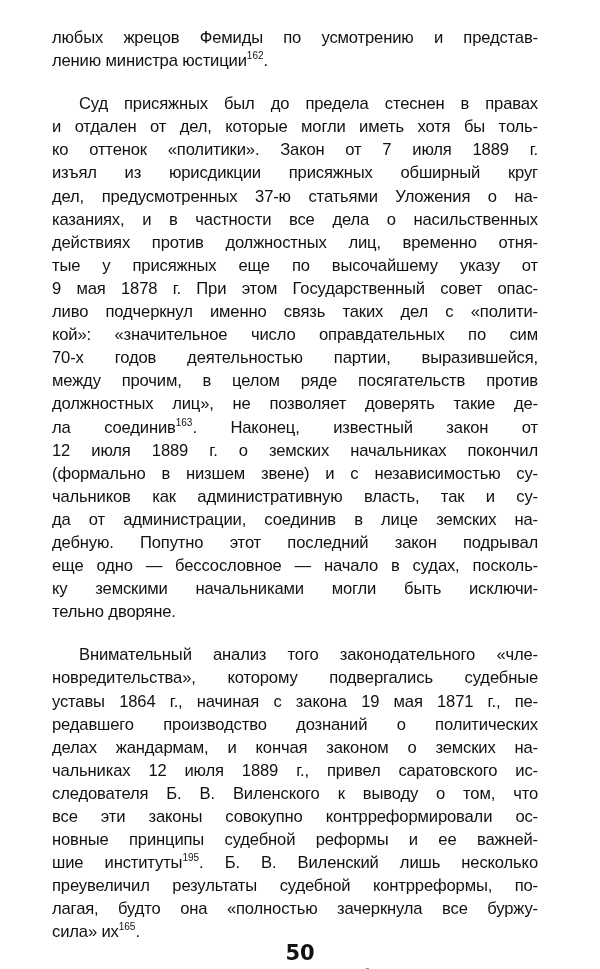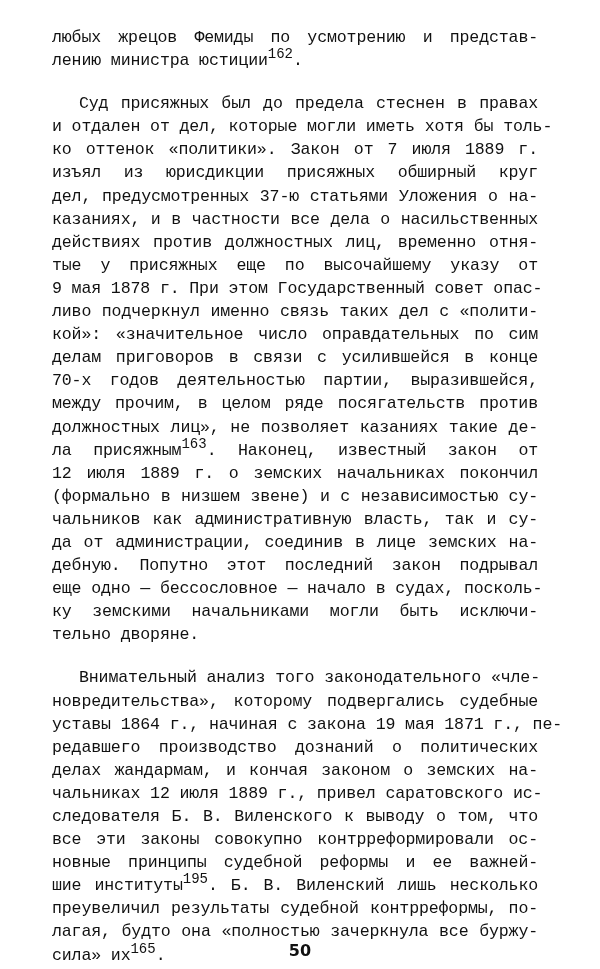--- a/index.html
+++ b/index.html
@@ -17,74 +17,73 @@
     .page {
       position: absolute;
       left: 52px;
       top: 26px;
       width: 486px;
     }
     .line {
       display: block;
       height: 23.1px;
       line-height: 23.1px;
-      font-family: Liberation Mono, monospace;
+      font-family: Liberation Sans, sans-serif;
       font-size: 16.6px;
       white-space: nowrap;
       text-align: justify;
       text-align-last: justify;
       letter-spacing: -0.15px;
     }
     .line.last {
       text-align-last: left;
     }
     .line.indent {
       padding-left: 27px;
       box-sizing: border-box;
       margin-top: 20px;
     }
     sup {
-      font-size: 14px;
+      font-size: 10px;
       line-height: 0;
       vertical-align: 7px;
       letter-spacing: 0;
     }
     .page-number {
       position: absolute;
       left: 0;
       width: 600px;
       top: 941px;
       text-align: center;
       font-family: "DejaVu Sans", sans-serif;
       font-weight: bold;
-      font-size: 16px;
+      font-size: 21px;
     }
   </style>
 </head>
 <body>
 
 <div class="page" id="page-body">
     <div class="line"><span>любых жрецов Фемиды по усмотрению и представ-</span></div>
     <div class="line last"><span>лению министра юстиции</span><sup>162</sup><span>.</span></div>
     <div class="line indent"><span>Суд присяжных был до предела стеснен в правах</span></div>
     <div class="line"><span>и отдален от дел, которые могли иметь хотя бы толь-</span></div>
     <div class="line"><span>ко оттенок «политики». Закон от 7 июля 1889 г.</span></div>
     <div class="line"><span>изъял из юрисдикции присяжных обширный круг</span></div>
     <div class="line"><span>дел, предусмотренных 37-ю статьями Уложения о на-</span></div>
     <div class="line"><span>казаниях, и в частности все дела о насильственных</span></div>
     <div class="line"><span>действиях против должностных лиц, временно отня-</span></div>
     <div class="line"><span>тые у присяжных еще по высочайшему указу от</span></div>
     <div class="line"><span>9 мая 1878 г. При этом Государственный совет опас-</span></div>
     <div class="line"><span>ливо подчеркнул именно связь таких дел с «полити-</span></div>
     <div class="line"><span>кой»: «значительное число оправдательных по сим</span></div>
-    <div class="line"><span>делам приговоров в связи с усилившейся в конце</span></div>
     <div class="line"><span>70-х годов деятельностью партии, выразившейся,</span></div>
     <div class="line"><span>между прочим, в целом ряде посягательств против</span></div>
-    <div class="line"><span>должностных лиц», не позволяет казаниях такие де-</span></div>
-    <div class="line"><span>ла присяжным</span><sup>163</sup><span>. Наконец, известный закон от</span></div>
+    <div class="line"><span>должностных лиц», не позволяет доверять такие де-</span></div>
+    <div class="line"><span>ла соединив</span><sup>163</sup><span>. Наконец, известный закон от</span></div>
     <div class="line"><span>12 июля 1889 г. о земских начальниках покончил</span></div>
     <div class="line"><span>(формально в низшем звене) и с независимостью су-</span></div>
     <div class="line"><span>чальников как административную власть, так и су-</span></div>
     <div class="line"><span>да от администрации, соединив в лице земских на-</span></div>
     <div class="line"><span>дебную. Попутно этот последний закон подрывал</span></div>
     <div class="line"><span>еще одно — бессословное — начало в судах, посколь-</span></div>
     <div class="line"><span>ку земскими начальниками могли быть исключи-</span></div>
     <div class="line last"><span>тельно дворяне.</span></div>
     <div class="line indent"><span>Внимательный анализ того законодательного «чле-</span></div>
     <div class="line"><span>новредительства», которому подвергались судебные</span></div>

